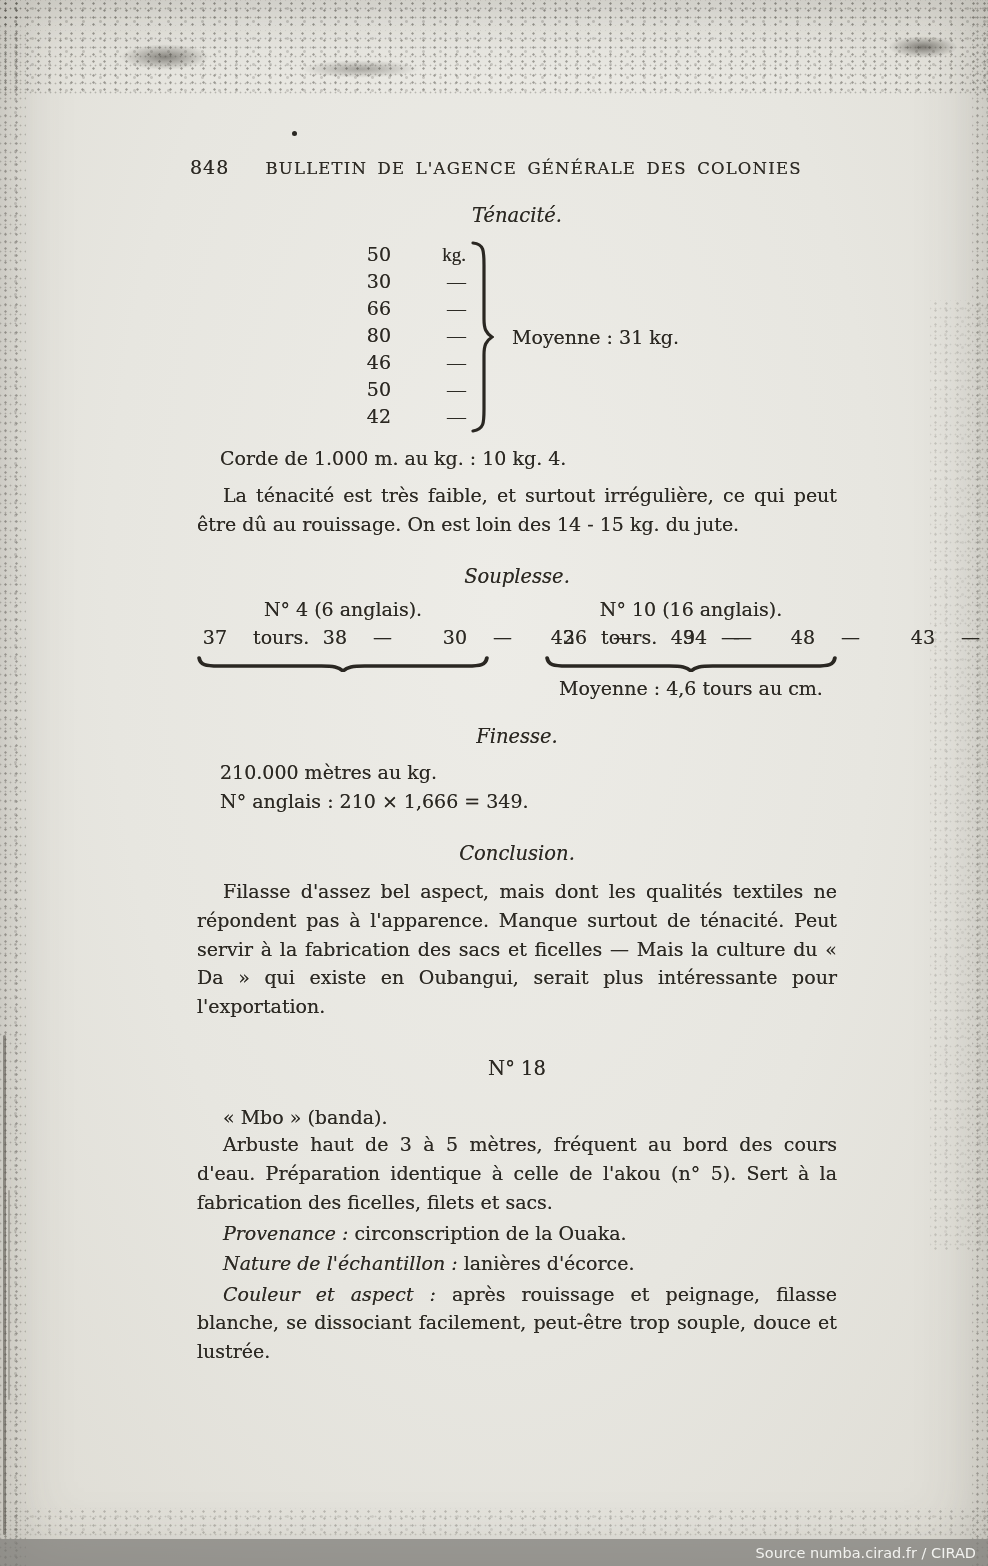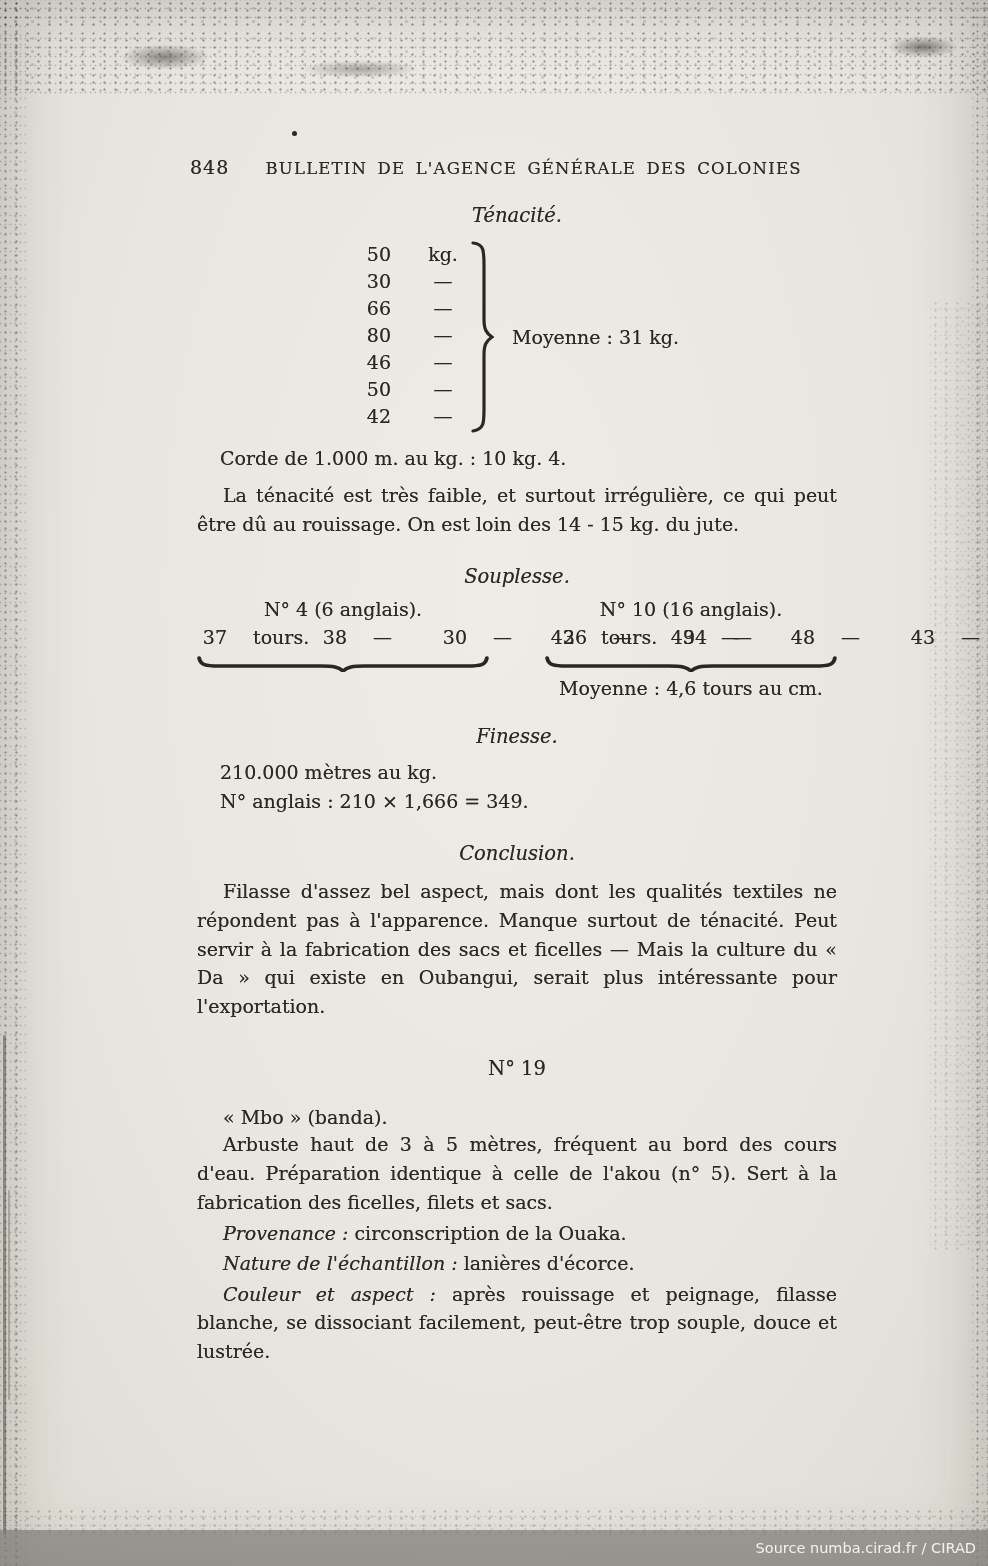--- a/index.html
+++ b/index.html
@@ -44,21 +44,21 @@
 
   
   .content{position:relative;}
   .sec-title{width:640px;margin:26px 150px 0 197px;text-align:center;font-style:italic;font-size:19.5px;}
 
   
   .ten-block{width:640px;margin:12px 150px 0 197px;display:flex;justify-content:center;align-items:center;}
   .ten-values{display:flex;flex-direction:column;}
   .t-row{display:flex;align-items:baseline;height:27px;font-size:19px;}
   .t-num{width:36px;text-align:right;}
-  .t-unit{margin-left:29px;width:46px;text-align:center;}
+  .t-unit{margin-left:29px;width:46px;text-align:right;font-family:Liberation Serif, serif;}
   .vbrace{width:24px;height:196px;margin-left:4px;flex:none;}
   .ten-moyenne{margin-left:18px;font-size:19px;white-space:nowrap;}
   .corde-line{margin:12px 150px 0 220px;font-size:19px;}
   .para{width:640px;margin:12px 150px 0 197px;font-size:19px;line-height:1.52;text-align:justify;text-indent:26px;}
 
   
   .soup-cols{width:640px;margin:10px 150px 0 197px;display:flex;justify-content:space-between;}
   .soup-col{width:292px;}
   .soup-head{text-align:center;font-size:19px;height:26px;}
   .s-rows{display:flex;flex-direction:row;align-items:center;margin-top:2px;}
@@ -73,21 +73,21 @@
   .fin-line{height:29px;}
 
   
   .n18-title{width:640px;margin:36px 150px 0 197px;text-align:center;font-size:19.5px;}
   .mbo-intro{width:640px;margin:26px 150px 0 197px;font-size:19px;text-indent:26px;}
   .detail{width:640px;margin:2px 150px 0 197px;font-size:19px;line-height:1.5;text-indent:26px;text-align:justify;}
   .detail .lbl{font-style:italic;}
 
   
   .footer-bar{
-    position:absolute;left:0;right:0;bottom:0;height:36px;
+    position:absolute;left:0;right:0;bottom:0;height:27px;
     background:rgba(126,125,121,.72);
     display:flex;align-items:center;justify-content:flex-end;
     padding-right:12px;box-sizing:border-box;
     font-family:"DejaVu Sans","Liberation Sans",sans-serif;
     font-size:14.5px;color:#f2f2ef;text-shadow:none;
   }
 </style>
 </head>
 <body>
 
@@ -223,21 +223,21 @@
 
     <div class="sec-title">Finesse.</div>
     <div class="fin-lines">
       <div class="fin-line">210.000 mètres au kg.</div>
       <div class="fin-line">N° anglais : 210 × 1,666 = 349.</div>
     </div>
 
     <div class="sec-title">Conclusion.</div>
     <div class="para">Filasse d'assez bel aspect, mais dont les qualités textiles ne répondent pas à l'apparence. Manque surtout de ténacité. Peut servir à la fabrication des sacs et ficelles — Mais la culture du « Da » qui existe en Oubangui, serait plus intéressante pour l'exportation.</div>
 
-    <div class="n18-title">N° 19</div>
+    <div class="n18-title">N° 18</div>
     <div class="mbo-intro">« Mbo » (banda).</div>
     <div class="para" style="margin-top:2px">Arbuste haut de 3 à 5 mètres, fréquent au bord des cours d'eau. Préparation identique à celle de l'akou (n° 5). Sert à la fabrication des ficelles, filets et sacs.</div>
 
     <p class="detail"><span class="lbl">Provenance :</span> <span>circonscription de la Ouaka.</span></p>
     <p class="detail"><span class="lbl">Nature de l'échantillon :</span> <span>lanières d'écorce.</span></p>
     <p class="detail"><span class="lbl">Couleur et aspect :</span> <span>après rouissage et peignage, filasse blanche, se dissociant facilement, peut-être trop souple, douce et lustrée.</span></p>
 
   </div>
 
   <div class="footer-bar">

